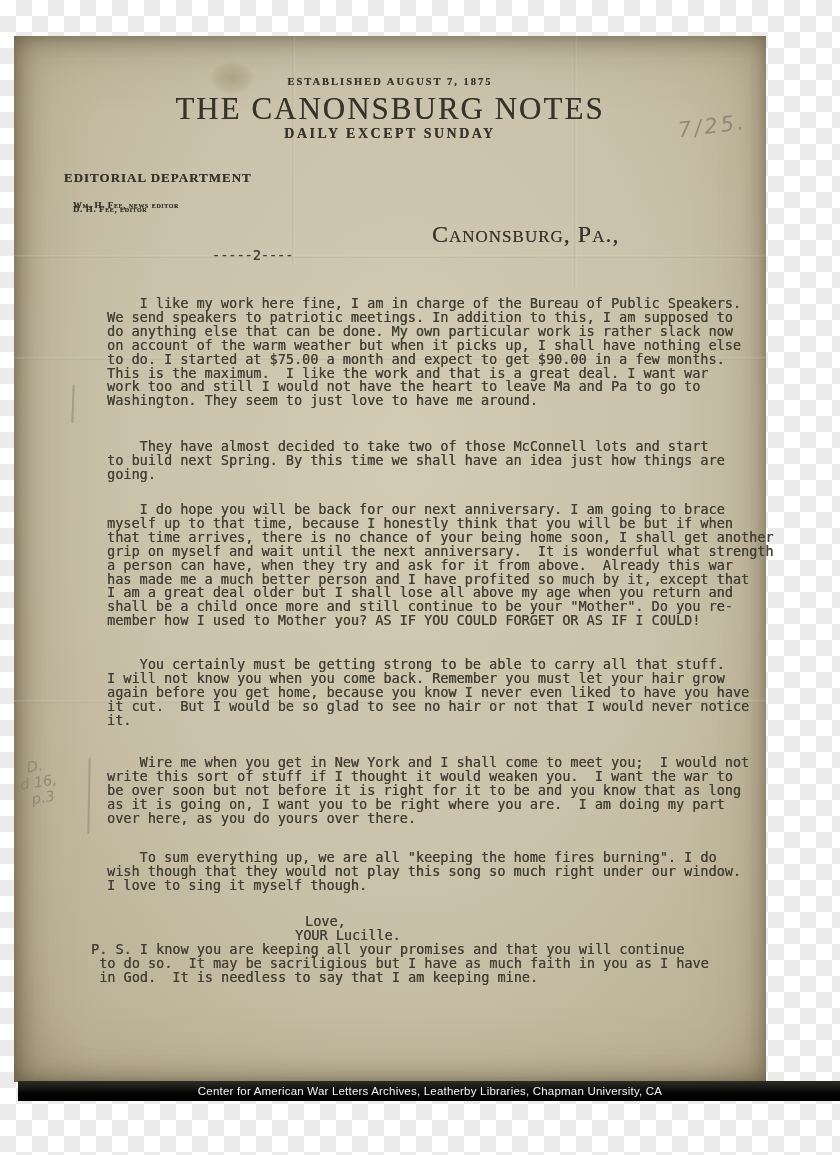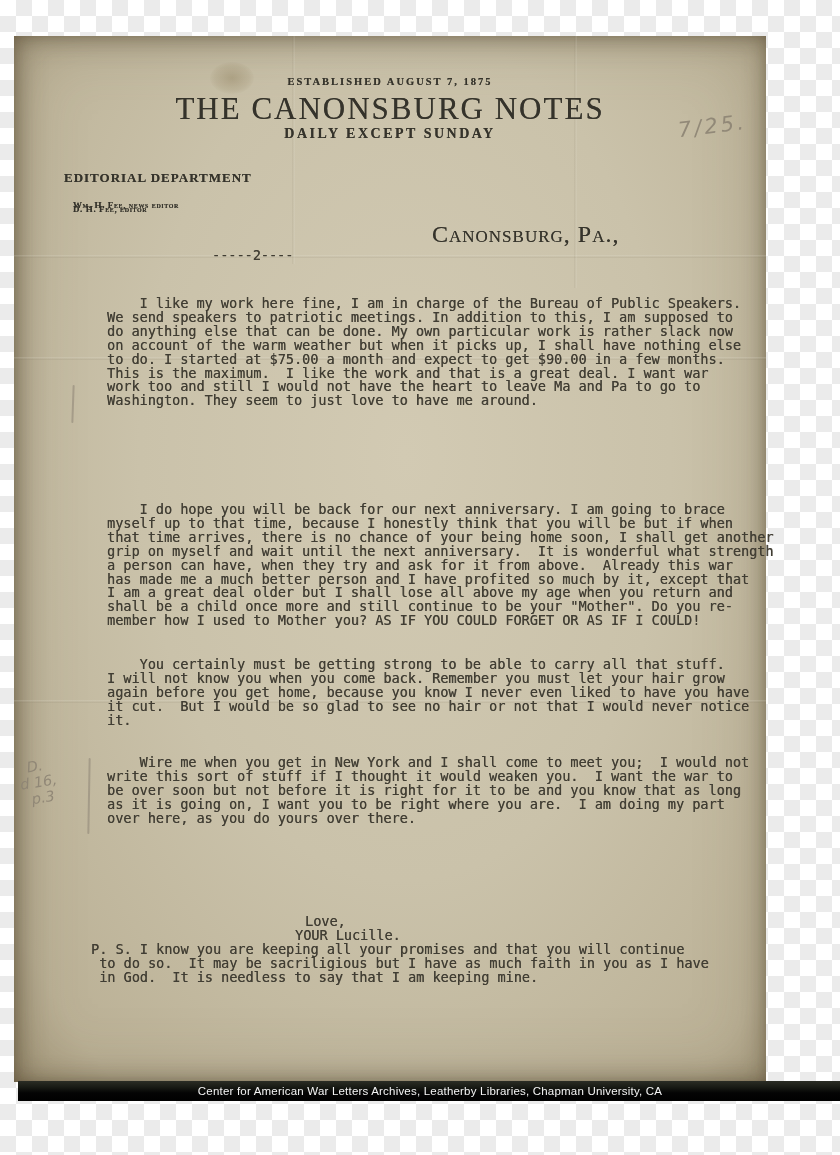--- a/index.html
+++ b/index.html
@@ -144,39 +144,45 @@
 
   <div class="type page-number">-----2----</div>
   <div class="type para p1">    I like my work here fine, I am in charge of the Bureau of Public Speakers.
 We send speakers to patriotic meetings. In addition to this, I am supposed to
 do anything else that can be done. My own particular work is rather slack now
 on account of the warm weather but when it picks up, I shall have nothing else
 to do. I started at $75.00 a month and expect to get $90.00 in a few months.
 This is the maximum.  I like the work and that is a great deal. I want war
 work too and still I would not have the heart to leave Ma and Pa to go to
 Washington. They seem to just love to have me around.</div>
+  <div class="type para p2">    They have almost decided to take two of those McConnell lots and start
+to build next Spring. By this time we shall have an idea just how things are
+going.</div>
   <div class="type para p3">    I do hope you will be back for our next anniversary. I am going to brace
 myself up to that time, because I honestly think that you will be but if when
 that time arrives, there is no chance of your being home soon, I shall get another
 grip on myself and wait until the next anniversary.  It is wonderful what strength
 a person can have, when they try and ask for it from above.  Already this war
 has made me a much better person and I have profited so much by it, except that
 I am a great deal older but I shall lose all above my age when you return and
 shall be a child once more and still continue to be your "Mother". Do you re-
 member how I used to Mother you? AS IF YOU COULD FORGET OR AS IF I COULD!</div>
   <div class="type para p5">    Wire me when you get in New York and I shall come to meet you;  I would not
 write this sort of stuff if I thought it would weaken you.  I want the war to
 be over soon but not before it is right for it to be and you know that as long
 as it is going on, I want you to be right where you are.  I am doing my part
 over here, as you do yours over there.</div>
   <div class="type para p4">    You certainly must be getting strong to be able to carry all that stuff.
 I will not know you when you come back. Remember you must let your hair grow
 again before you get home, because you know I never even liked to have you have
 it cut.  But I would be so glad to see no hair or not that I would never notice
 it.</div>
+  <div class="type para p6">    To sum everything up, we are all "keeping the home fires burning". I do
+wish though that they would not play this song so much right under our window.
+I love to sing it myself though.</div>
   <div class="type closing-love">Love,</div>
   <div class="type closing-sig">YOUR Lucille.</div>
   <div class="type postscript">P. S. I know you are keeping all your promises and that you will continue
  to do so.  It may be sacriligious but I have as much faith in you as I have
  in God.  It is needless to say that I am keeping mine.</div>
 
 </div>
 
 <div class="footer-bar">
   <span>Center for American War Letters Archives, Leatherby Libraries, Chapman University, CA</span>

